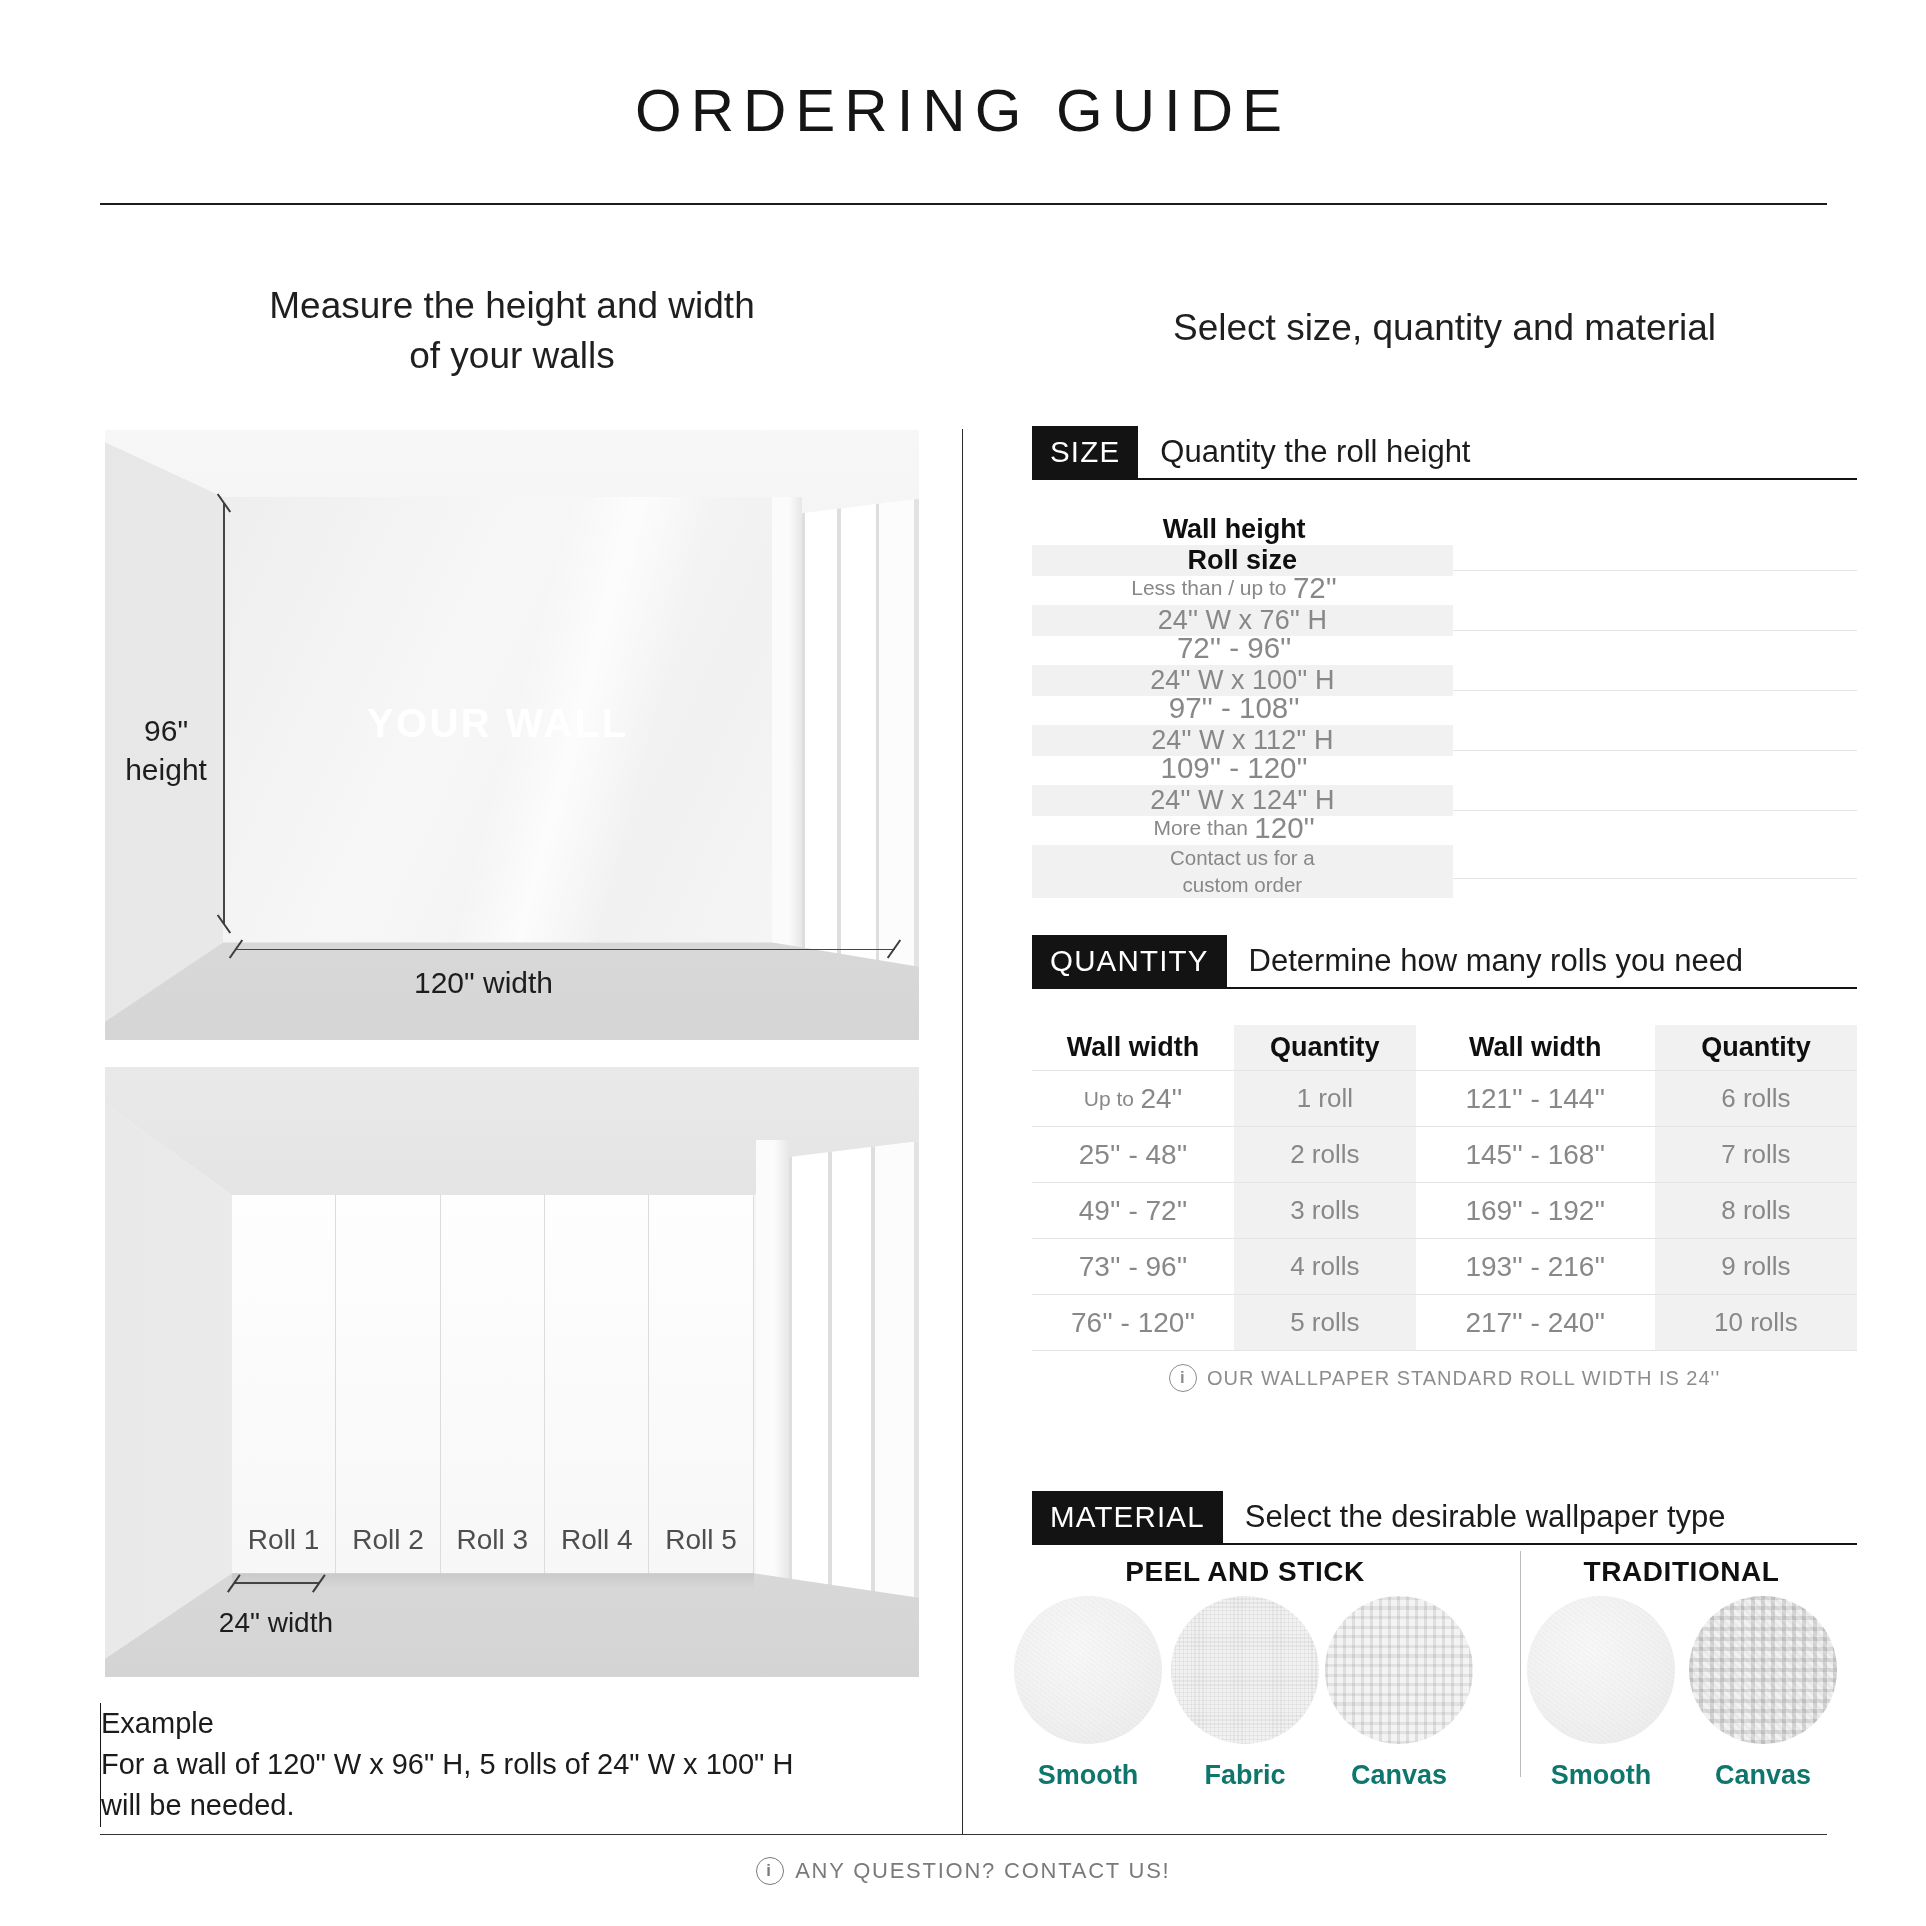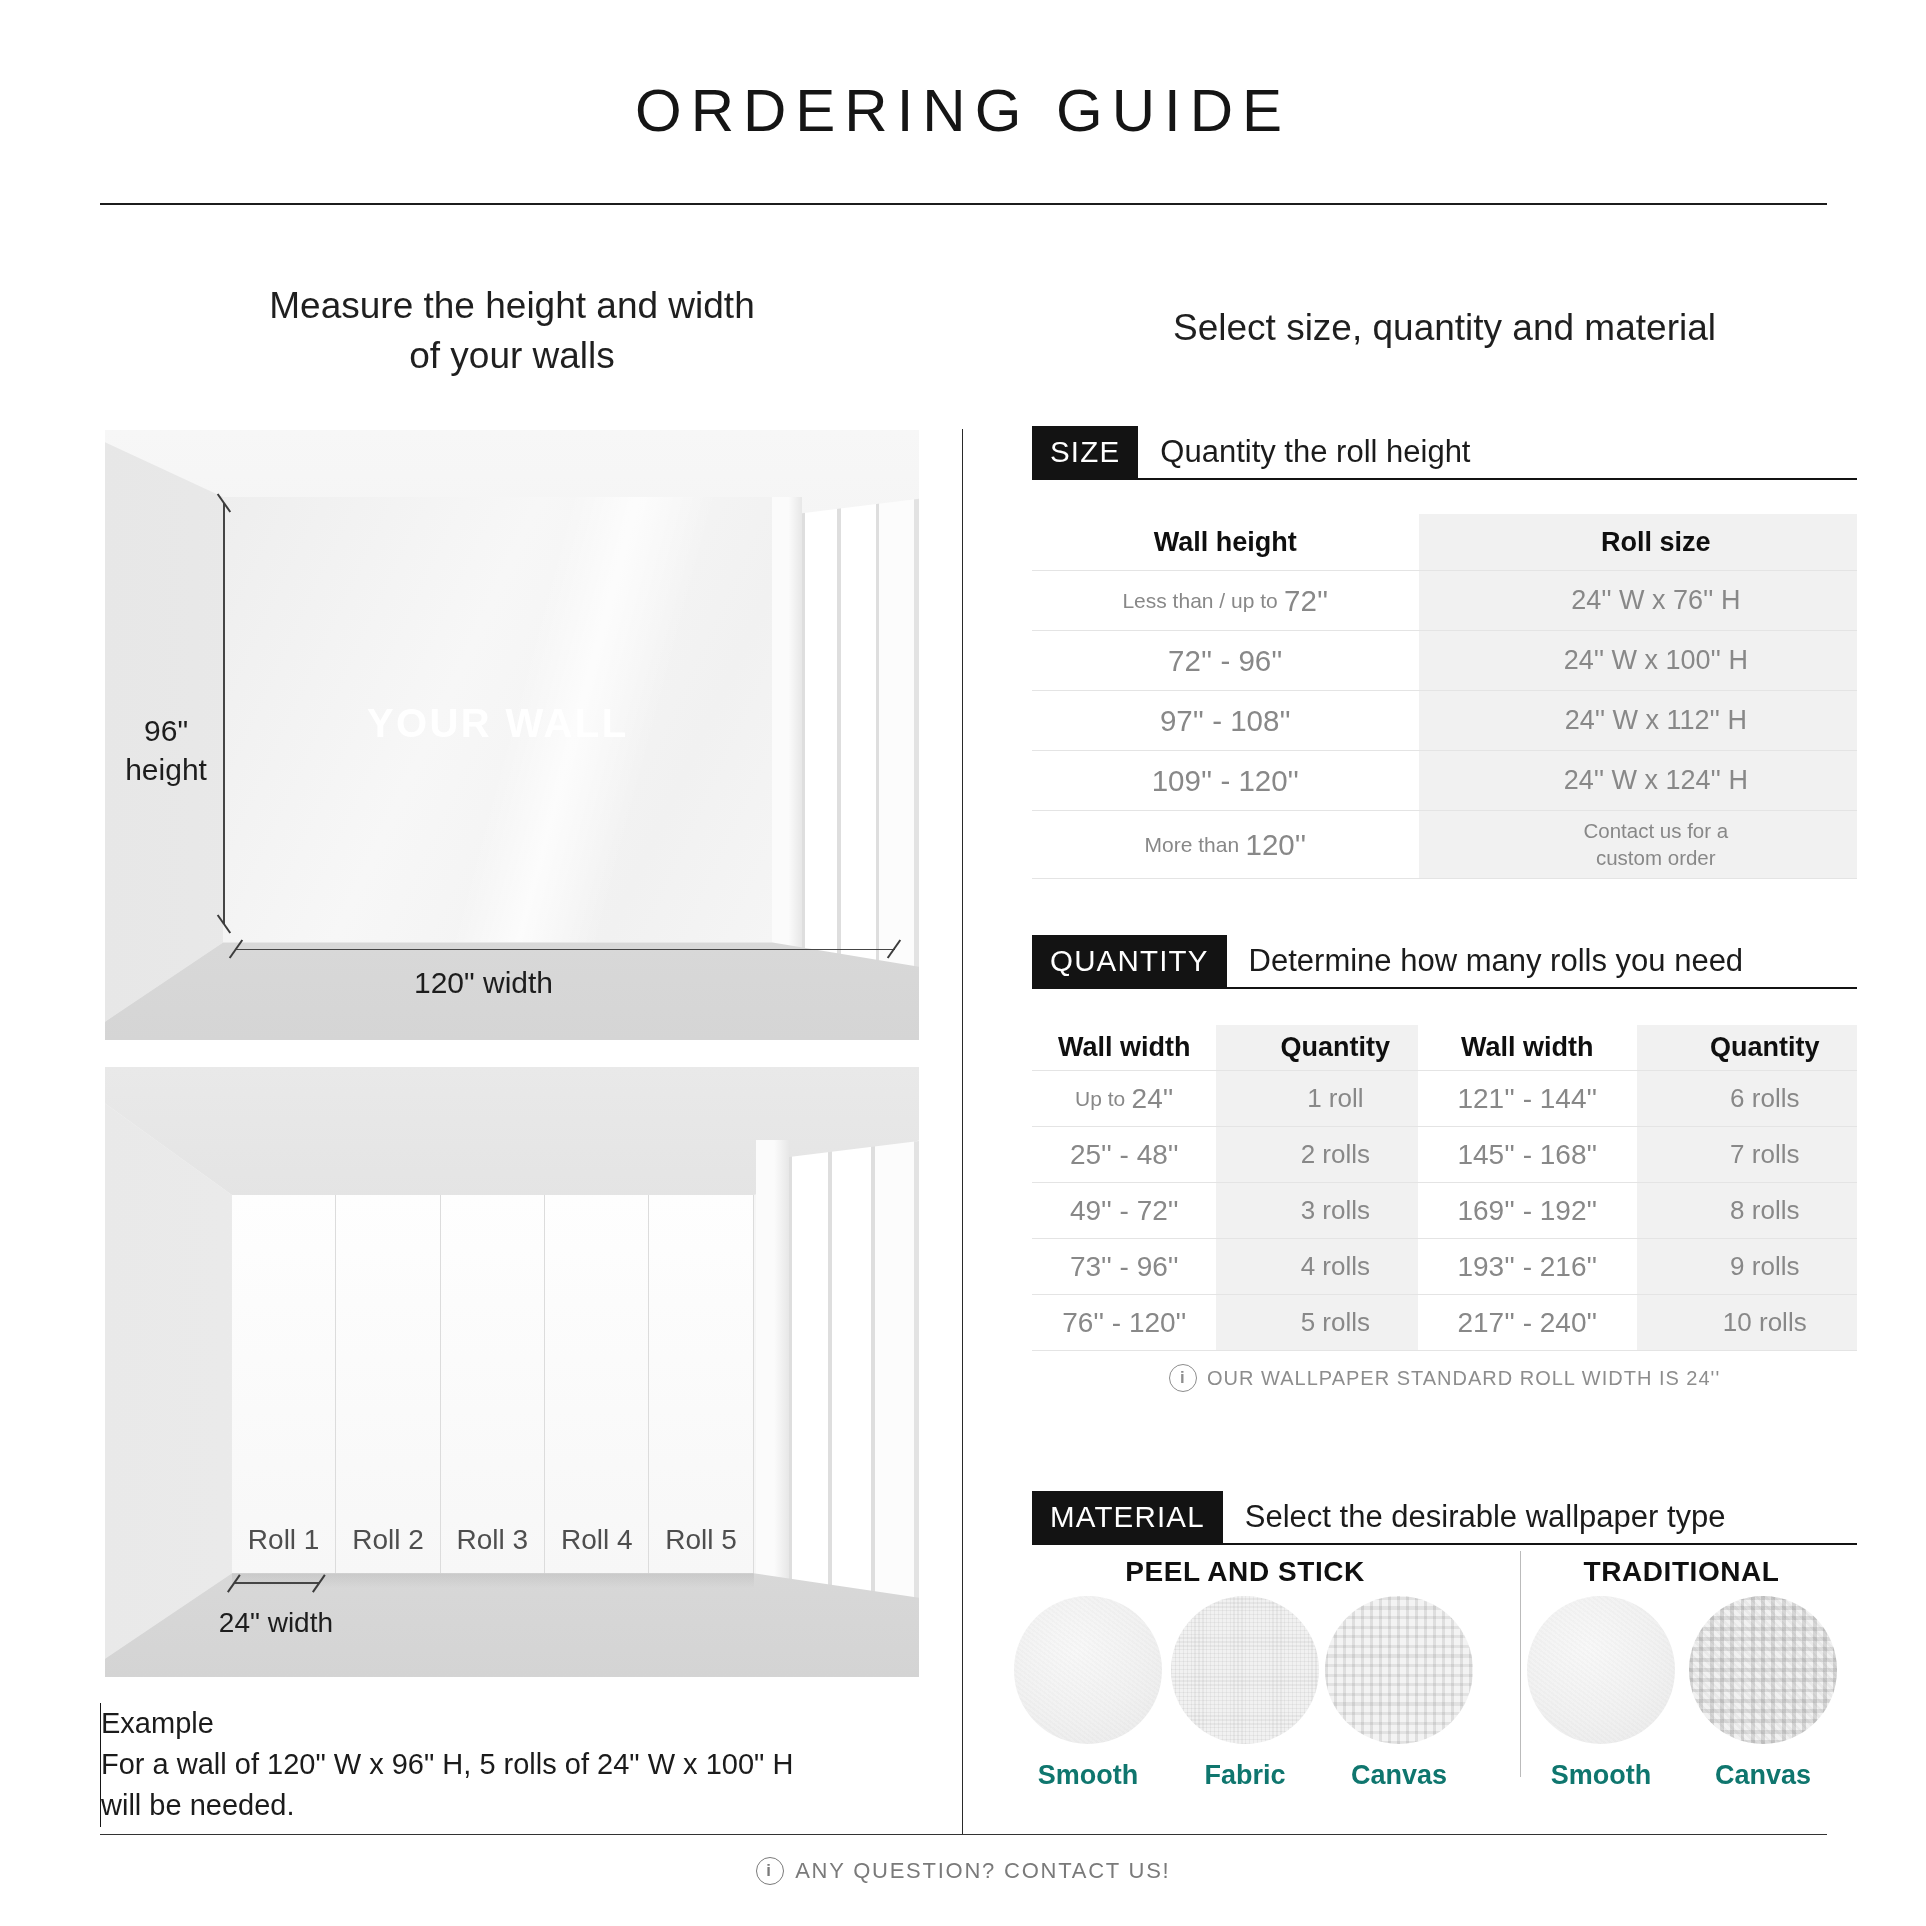--- a/index.html
+++ b/index.html
@@ -93,25 +93,25 @@
   .sec-head{position:absolute;left:1032px;width:825px;display:flex;align-items:center;
     border-bottom:2.6px solid #131313;}
   .sec-head .tag{background:#131313;color:#ffffff;font-size:29.5px;font-weight:500;
     letter-spacing:0.04em;padding:9px 18px;display:flex;align-items:center;}
   .sec-head .sub{font-size:31px;color:#1b1b1b;margin-left:22px;align-self:center;}
   .size-head{top:426px;} .quantity-head{top:935px;} .material-head{top:1491px;}
 
   .table{position:absolute;left:1032px;width:825px;}
   .size-table{top:514px;} .quantity-table{top:1025px;}
   .t-row{display:flex;border-bottom:1.3px solid #e4e4e4;}
-  .size-table .t-row{height:59px;} .size-table .t-head{height:56px;}
+  .size-table .t-row{height:59px;flex-direction:column;} .size-table .t-head{height:56px;}
   .size-table .t-row:last-child{height:67px;}
   .quantity-table .t-row{height:55px;} .quantity-table .t-head{height:45px;}
   .cell{display:flex;align-items:center;justify-content:center;}
-  .shade{background:#f1f1f1;padding-left:36px;}
+  .shade{background:#f1f1f1;}
   .head{font-size:27px;font-weight:700;color:#0f0f0f;}
   .c1{width:49%;} .c2{width:51%;}
   .q1{width:24.5%;} .q2{width:22%;} .q3{width:29%;} .q4{width:24.5%;}
   .pfx{font-size:21px;color:#888888;margin-right:6.4px;}
   .big{font-size:29.5px;color:#888888;}
   .rollv{font-size:27px;color:#888888;}
   .rollv.small{font-size:20.5px;line-height:1.3;text-align:center;}
   .rollv.small span{display:inline-block;width:193px;}
   .qv{font-size:26px;color:#888888;}
   .wv{font-size:28px;color:#888888;}

